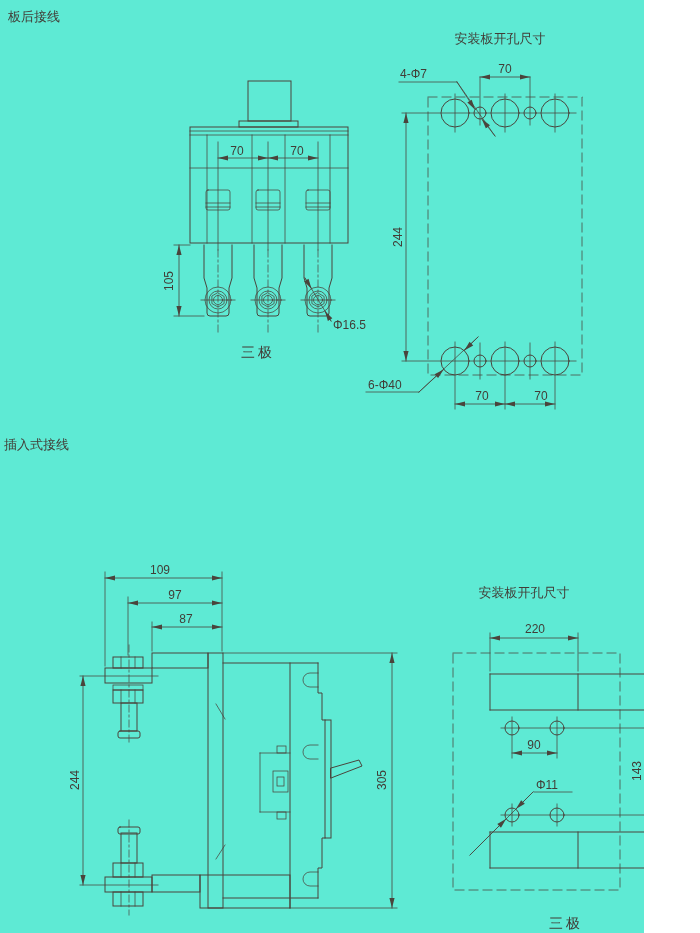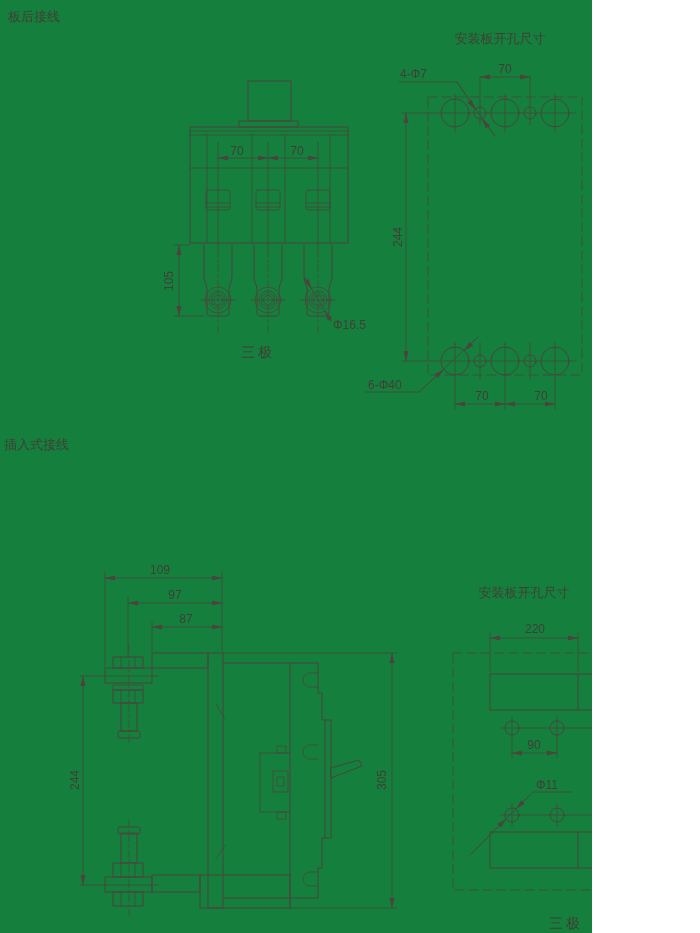--- a/index.html
+++ b/index.html
@@ -1,16 +1,16 @@
 <!DOCTYPE html>
 <html><head>
 <meta charset="utf-8">
 <style>
   html,body{margin:0;padding:0;background:#ffffff}
-  #stage{position:relative;width:592px;height:933px;background:#15803d;overflow:hidden}
+  #stage{position:relative;width:644px;height:933px;background:#5eead4;overflow:hidden}
   svg{position:absolute;left:0;top:0}
   .ln{stroke:#4a443c;stroke-width:1;fill:none;stroke-linecap:square}
   .tn{stroke-width:.75}
   .dm{stroke-width:.8}
   .dash{stroke-dasharray:9 5}
   .cl{stroke-dasharray:7 3 2 3;stroke-width:.7}
   text{fill:#423d37;font-family:"Liberation Sans","DejaVu Sans",sans-serif}
   .t12{font-size:12px}
   .t13{font-size:13px}
   .t14{font-size:14px;letter-spacing:3px}

